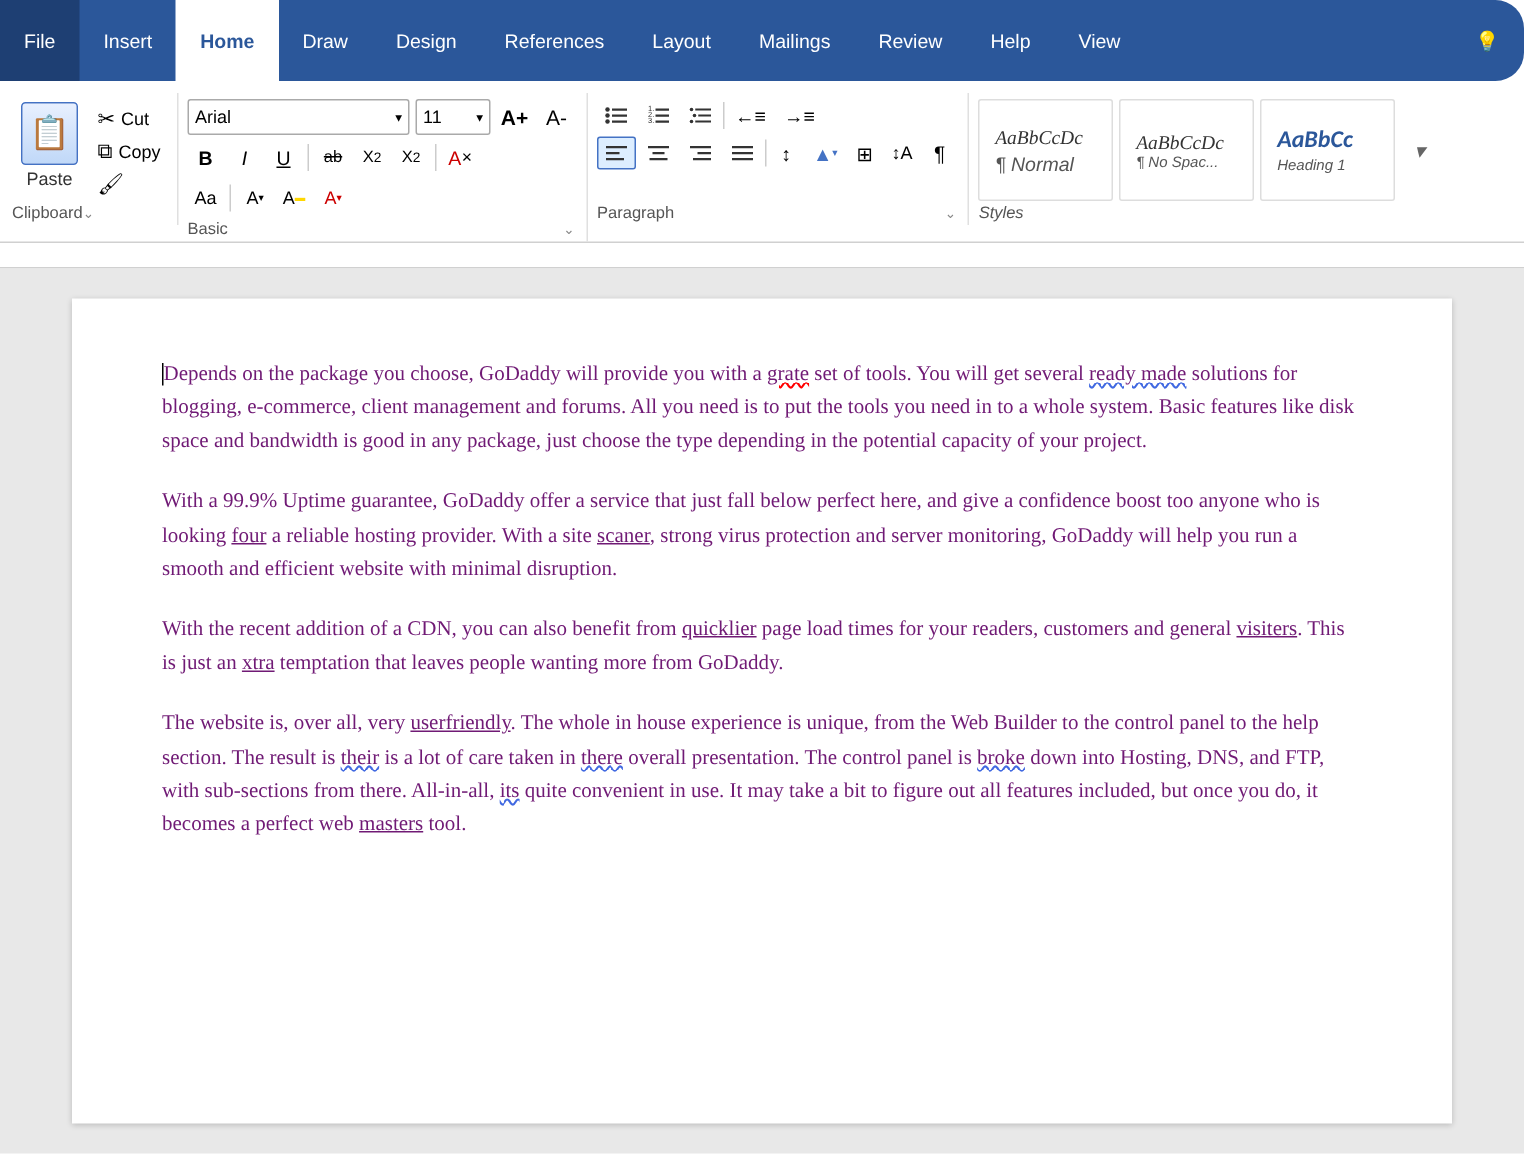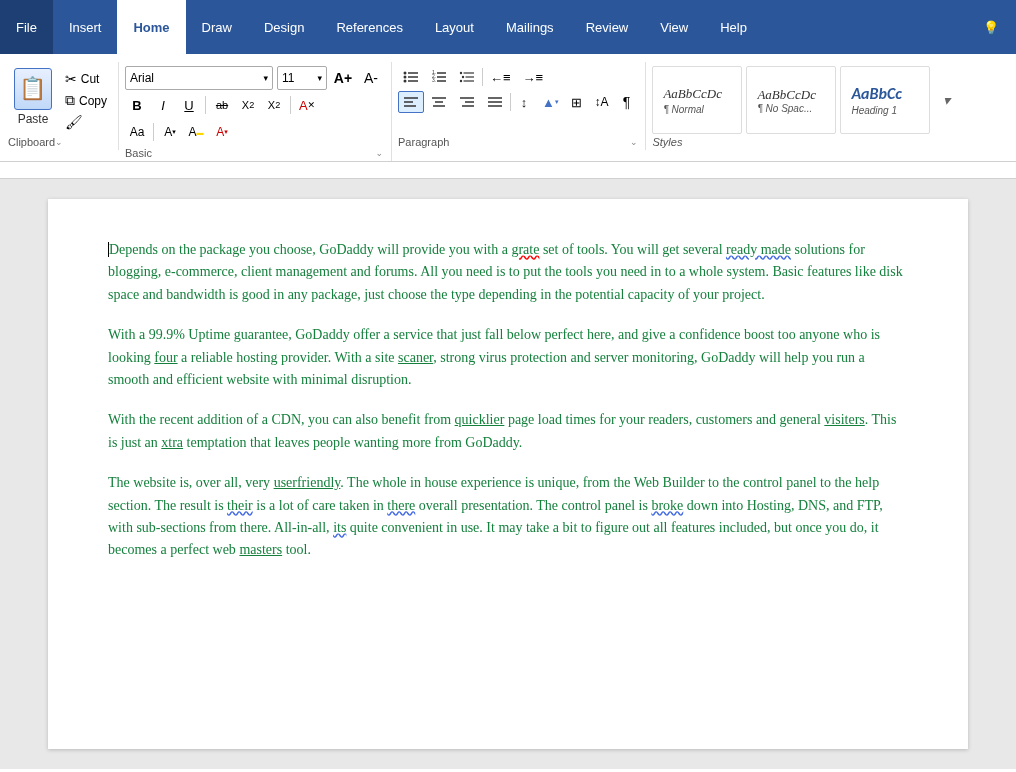--- a/index.html
+++ b/index.html
@@ -4,20 +4,21 @@
   <style>
     * { box-sizing: border-box; margin: 0; padding: 0; }
     body { font-family: 'Segoe UI', Arial, sans-serif; background: #fff; width: 1016px; height: 772px; overflow: hidden; }
 
     
     .menu-bar {
       display: flex;
       align-items: stretch;
       background: #2b579a;
       height: 54px;
+      border-radius: 19px;
     }
     .menu-item {
       display: flex;
       align-items: center;
       padding: 0 16px;
       color: #fff;
       font-size: 13px;
       cursor: pointer;
       white-space: nowrap;
     }
@@ -79,21 +80,21 @@
       background: #fff;
       width: 920px;
       min-height: 500px;
       padding: 40px 60px;
       box-shadow: 0 1px 4px rgba(0,0,0,0.2);
     }
     .doc-paragraph {
       font-family: 'Times New Roman', Times, serif;
       font-size: 14px;
       line-height: 1.6;
-      color: #15803d;
+      color: #701a75;
       margin-bottom: 18px;
       text-align: left;
     }
     .spell-error {
       text-decoration: underline wavy red;
     }
     .cursor { border-left: 1px solid #000; }
 
     
     .doc-link {
@@ -113,22 +114,22 @@
 <div class="menu-bar">
   <div class="menu-item file">File</div>
   <div class="menu-item">Insert</div>
   <div class="menu-item active">Home</div>
   <div class="menu-item">Draw</div>
   <div class="menu-item">Design</div>
   <div class="menu-item">References</div>
   <div class="menu-item">Layout</div>
   <div class="menu-item">Mailings</div>
   <div class="menu-item">Review</div>
+  <div class="menu-item">Help</div>
   <div class="menu-item">View</div>
-  <div class="menu-item">Help</div>
   <div class="menu-item" style="margin-left:auto;">💡</div>
 </div>
 
 <div class="ribbon">
   <div style="display:flex; align-items:flex-start; padding: 4px 4px 0 4px; border-bottom: 1px solid #d0d0d0;">
 
     <div style="display:flex; flex-direction:column; border-right:1px solid #e0e0e0; padding:4px 8px 2px 4px; min-height:88px;">
       <div style="display:flex; gap:4px; align-items:flex-start; flex:1;">
         <div style="display:flex;flex-direction:column;align-items:center;cursor:pointer;padding:2px 6px;border-radius:2px;">
           <div style="width:38px;height:42px;background:linear-gradient(180deg,#e8f0ff 0%,#c0d8f8 100%);border:1px solid #4472c4;border-radius:3px;display:flex;align-items:center;justify-content:center;font-size:22px;">📋</div>
@@ -269,21 +270,21 @@
       <div style="display:flex;align-items:center;justify-content:space-between;margin-top:auto;">
         <span style="font-size:11px;color:#555;">Paragraph</span>
         <span style="font-size:9px;color:#888;cursor:pointer;">⌄</span>
       </div>
     </div>
 
     <div style="display:flex;flex-direction:column;padding:4px 8px 2px 6px;flex:1;min-height:88px;font-style:italic;">
       <div style="display:flex;gap:4px;align-items:stretch;flex:1;">
         <div style="display:flex;flex-direction:column;align-items:flex-start;justify-content:center;padding:6px 10px;border:1px solid #ddd;border-radius:2px;cursor:pointer;min-width:90px;background:#fff;">
           <span style="font-family:'Times New Roman',serif;font-size:13px;color:#333;">AaBbCcDc</span>
-          <span style="font-size:10px;color:#555;margin-top:2px;">¶ Normal</span>
+          <span style="font-size:13px;color:#555;margin-top:2px;">¶ Normal</span>
         </div>
         <div style="display:flex;flex-direction:column;align-items:flex-start;justify-content:center;padding:6px 10px;border:1px solid #ddd;border-radius:2px;cursor:pointer;min-width:90px;background:#fff;">
           <span style="font-family:'Times New Roman',serif;font-size:13px;color:#333;">AaBbCcDc</span>
           <span style="font-size:10px;color:#555;margin-top:0;">¶ No Spac...</span>
         </div>
         <div style="display:flex;flex-direction:column;align-items:flex-start;justify-content:center;padding:6px 10px;border:1px solid #ddd;border-radius:2px;cursor:pointer;min-width:90px;background:#fff;">
           <span style="font-family:Calibri,sans-serif;font-size:16px;font-weight:bold;color:#2b579a;">AaBbCc</span>
           <span style="font-size:10px;color:#555;margin-top:2px;">Heading 1</span>
         </div>
         <div style="display:flex;align-items:center;justify-content:center;width:24px;cursor:pointer;font-size:14px;color:#666;">▾</div>

